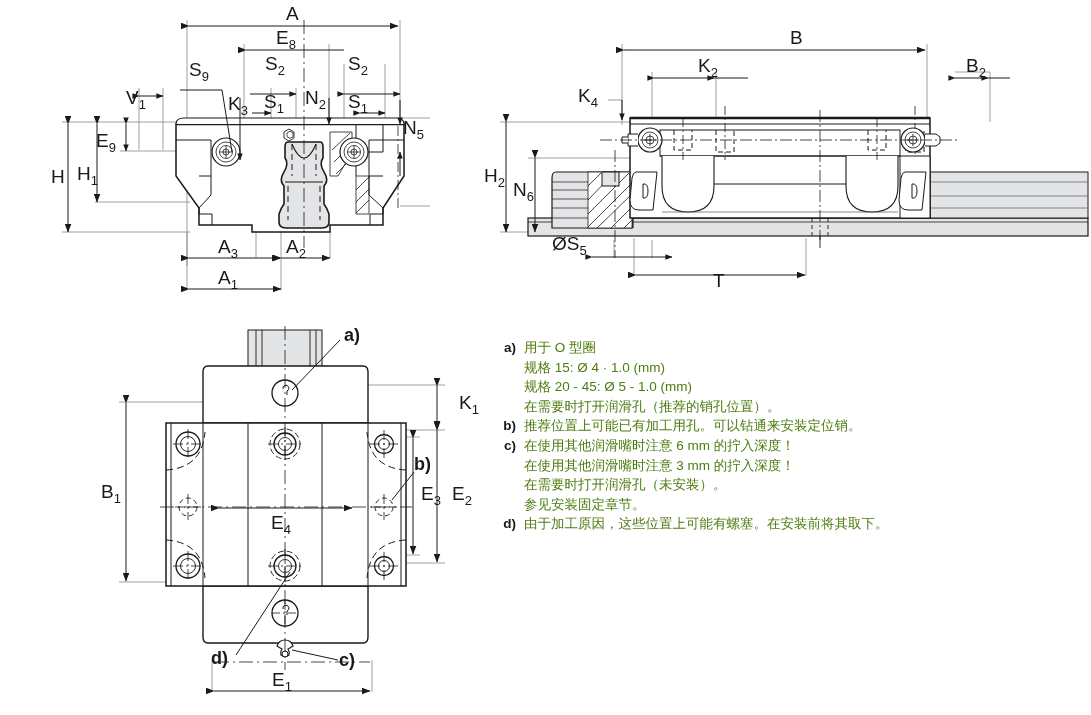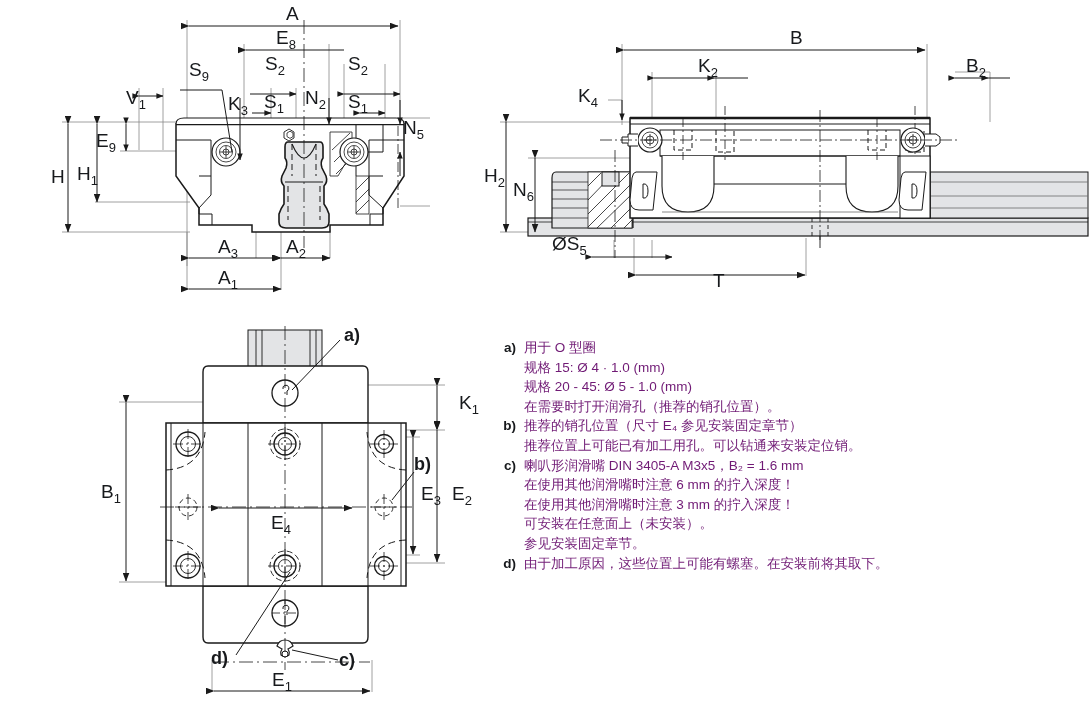--- a/index.html
+++ b/index.html
@@ -9,21 +9,21 @@
   svg{display:block;}
   .dimlabel{font-family:"Liberation Sans",sans-serif;font-size:19px;fill:#17191c;}
   .dimsub{font-size:13px;fill:#17191c;}
 
   
   #legend{position:absolute;left:494px;top:338px;width:580px;}
   .leg-row{display:flex;align-items:flex-start;margin-bottom:0px;}
   .leg-marker{font-weight:bold;font-size:13.5px;width:22px;flex:0 0 22px;text-align:right;
               padding-right:8px;color:#17191c;line-height:19.6px;}
   .leg-body{flex:1 1 auto;}
-  .leg-line{font-size:13.5px;line-height:19.6px;color:#701a75;white-space:nowrap;}
+  .leg-line{font-size:13.5px;line-height:19.6px;color:#4d7c0f;white-space:nowrap;}
 </style>
 </head>
 <body>
 
 <div id="stage">
 
 <svg width="1091" height="715" viewBox="0 0 1091 715">
   <defs>
     <marker id="ar" markerWidth="9" markerHeight="7" refX="8.5" refY="3.5" orient="auto" markerUnits="userSpaceOnUse">
       <path d="M0,0 L9,3.5 L0,7 z" fill="#1a1a1a"></path>
@@ -454,32 +454,30 @@
       <div class="leg-line">用于 O 型圈</div>
       <div class="leg-line">规格 15:  Ø 4 · 1.0 (mm)</div>
       <div class="leg-line">规格 20 - 45: Ø 5 - 1.0 (mm)</div>
       <div class="leg-line">在需要时打开润滑孔（推荐的销孔位置）。</div>
     </div>
   </div>
 
   <div class="leg-row">
     <div class="leg-marker">b)</div>
     <div class="leg-body">
-      <div class="leg-line">推荐的销孔位置（尺寸 E₄ 参见安装固定章节）</div>
       <div class="leg-line">推荐位置上可能已有加工用孔。可以钻通来安装定位销。</div>
     </div>
   </div>
 
   <div class="leg-row">
     <div class="leg-marker">c)</div>
     <div class="leg-body">
-      <div class="leg-line">喇叭形润滑嘴 DIN 3405-A M3x5，B₂ = 1.6 mm</div>
       <div class="leg-line">在使用其他润滑嘴时注意 6 mm 的拧入深度！</div>
       <div class="leg-line">在使用其他润滑嘴时注意 3 mm 的拧入深度！</div>
-      <div class="leg-line">可安装在任意面上（未安装）。</div>
+      <div class="leg-line">在需要时打开润滑孔（未安装）。</div>
       <div class="leg-line">参见安装固定章节。</div>
     </div>
   </div>
 
   <div class="leg-row">
     <div class="leg-marker">d)</div>
     <div class="leg-body">
       <div class="leg-line">由于加工原因，这些位置上可能有螺塞。在安装前将其取下。</div>
     </div>
   </div>

